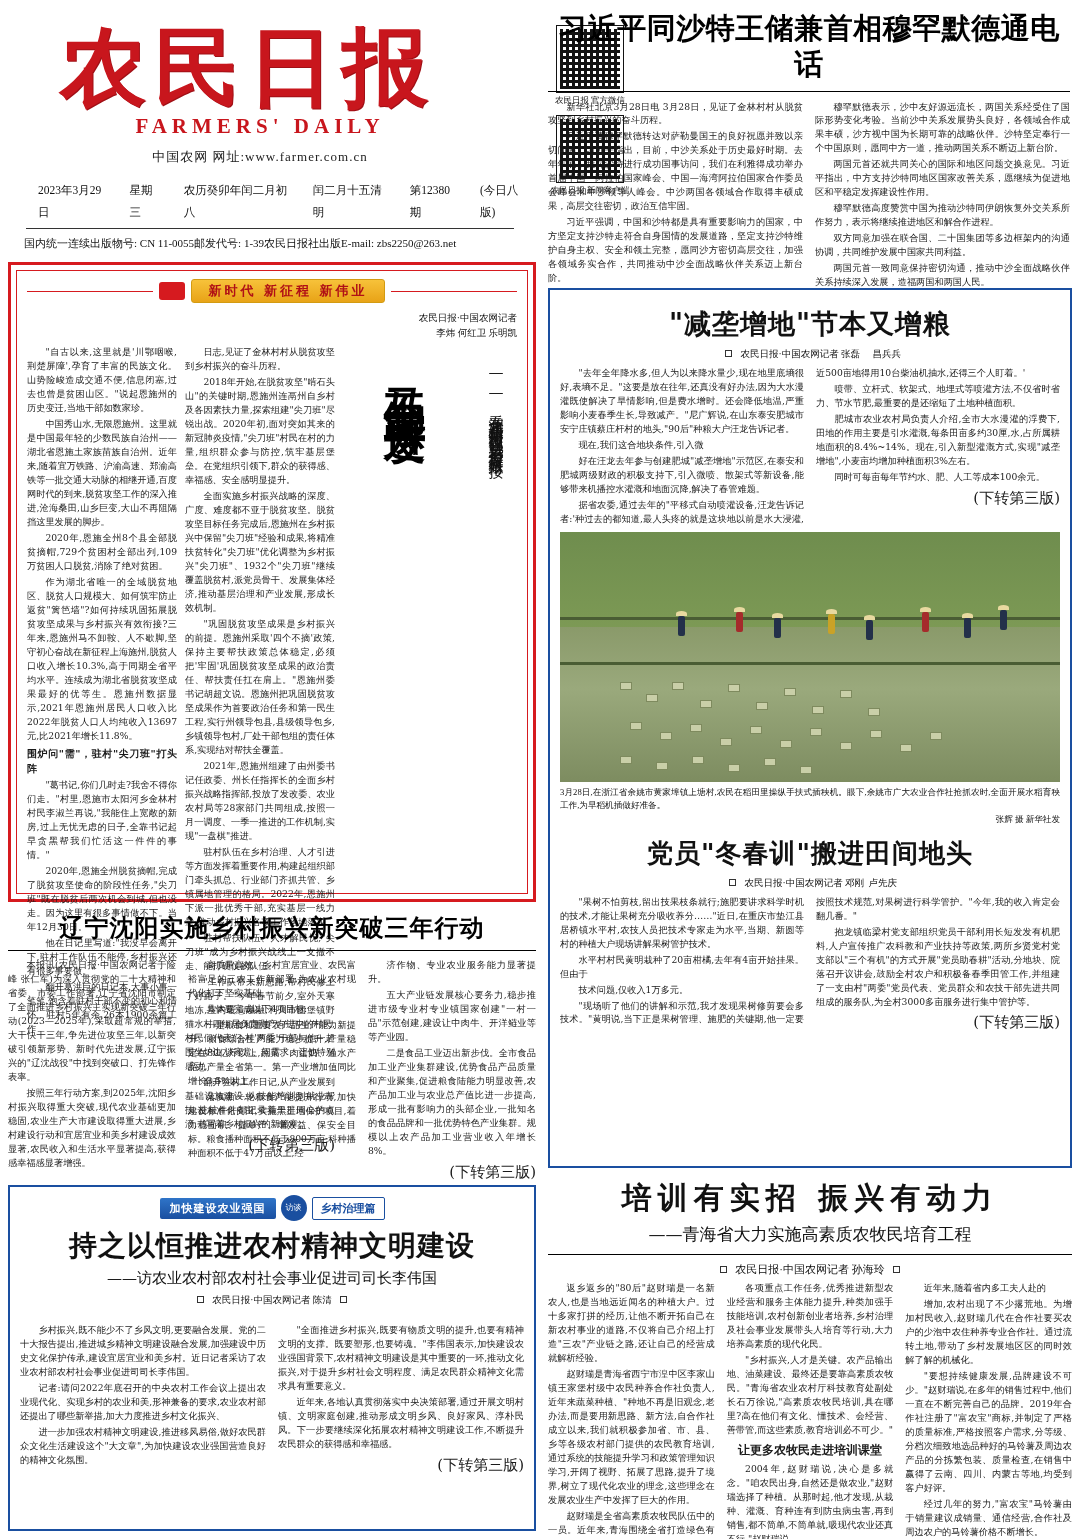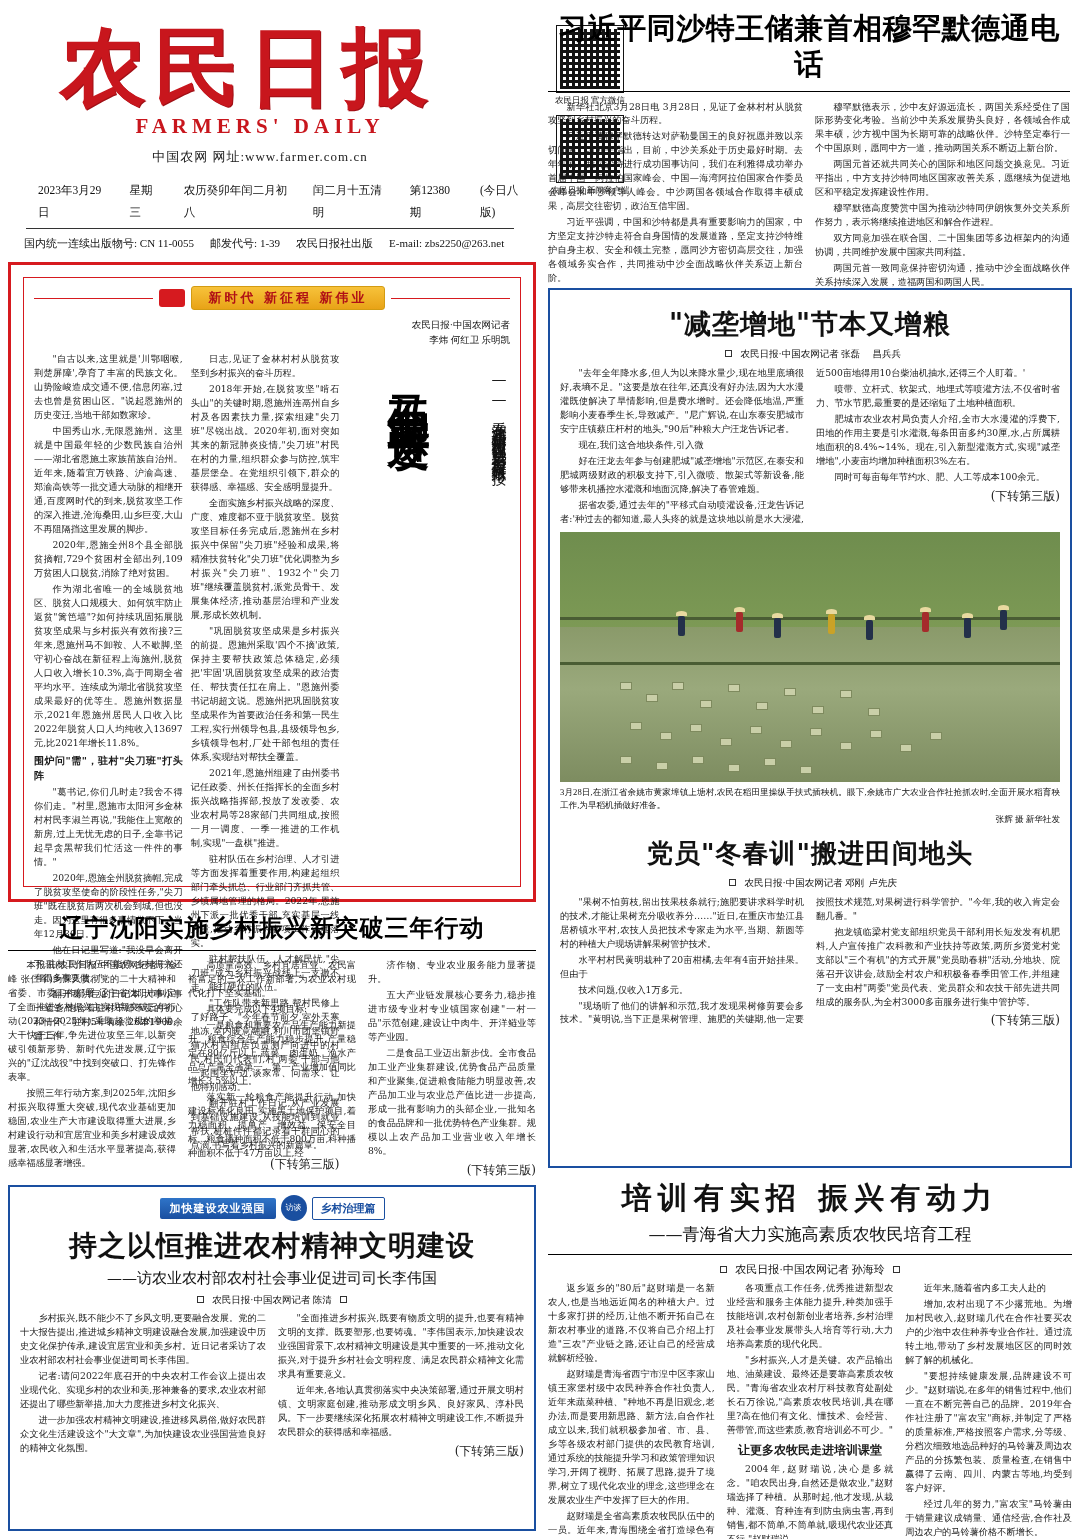--- a/index.html
+++ b/index.html
@@ -44,21 +44,21 @@
     text-align: center;
     width: 420px;
     margin-left: 40px;
     margin-top: 9px;
     color: #222;
     letter-spacing: 1px;
   }
   .mh-meta { margin-top: 14px; font-size: 11.5px; color: #111; line-height: 1.9; }
   .mh-meta .row1 { display: flex; gap: 22px; padding-left: 28px; }
   .mh-rule { border-top: 1px solid #333; margin: 4px 16px 4px 16px; }
-  .mh-meta .row2 { display: flex; gap: 16px; padding-left: 14px; font-size: 11px; }
+  .mh-meta .row2 { display: flex; gap: 0; padding-left: 14px; font-size: 11px; }
 
   .mh-qr { width: 120px; padding-top: 18px; }
   .qr-block { text-align: center; margin-bottom: 10px; }
   .qr { width: 66px; height: 66px; margin: 0 auto; background: #fff;
         background-image:
           repeating-linear-gradient(0deg, #000 0 3px, transparent 3px 6px),
           repeating-linear-gradient(90deg, #000 0 3px, transparent 3px 6px);
         background-size: 6px 6px;
         border: 3px solid #fff;
         box-shadow: 0 0 0 1px #000;
@@ -84,21 +84,21 @@
     line-height: 1.52;
     text-align: justify;
     color: #1a1a1a;
     font-family: "DejaVu Serif", serif;
   }
   .body-cn p { margin: 0 0 2px 0; text-indent: 2em; }
 
   
   .feature {
     position: absolute; left: 8px; top: 262px; width: 528px; height: 640px;
-    border: 3px solid #d61a1f; padding: 12px; background: #fff;
+    border: 3px solid #d61a1f; padding: 5px; background: #fff;
   }
   .feature-inner { border: 1px solid #d61a1f; width: 100%; height: 100%; padding: 8px 10px; position: relative; }
   .banner-strip {
     display: flex; align-items: center; justify-content: center; gap: 6px;
     height: 24px; margin-bottom: 8px;
   }
   .banner-line { flex: 1; height: 1px; background: #d61a1f; }
   .banner-pill {
     background: linear-gradient(#f7c23a, #e8a317);
     color: #b01016; font-weight: bold; font-size: 13px;
@@ -128,21 +128,21 @@
     writing-mode: vertical-rl;
     text-orientation: upright;
     font-size: 15px;
     line-height: 1.5;
     letter-spacing: 2px;
     padding-top: 18px;
     font-family: "DejaVu Serif", serif;
     color: #111;
   }
   .sec-head { font-weight: bold; font-size: 10px; margin: 3px 0 2px 0; text-indent: 0; }
-  .cont-note { text-align: right; font-size: 12px; margin-top: 3px; }
+  .cont-note { text-align: right; font-size: 15px; margin-top: 3px; }
 
   
   .shenyang { position: absolute; left: 8px; top: 912px; width: 528px; }
   .sy-title {
     font-family: "DejaVu Serif", serif;
     font-size: 24px; font-weight: bold; text-align: center;
     letter-spacing: 1px; color: #000; line-height: 1.3;
   }
   .sy-rule { border-bottom: 1px solid #000; margin: 7px 0 7px; }
 
@@ -160,21 +160,21 @@
     background: #ffffff; color: #1a4fa0; font-size: 11px; font-weight: bold;
     padding: 3px 8px; border: 1px solid #1a4fa0; border-radius: 2px;
     font-family: "DejaVu Serif", serif;
   }
   .bl-circle { width: 26px; height: 26px; border-radius: 50%; background: #1a4fa0; color: #fff;
                font-size: 8px; display: flex; align-items: center; justify-content: center; line-height: 1.05;
                text-align: center; }
   .bl-title { font-family: "DejaVu Serif", serif; font-size: 28px; font-weight: bold;
               text-align: center; letter-spacing: 1px; margin: 6px 0 4px; }
   .bl-sub { font-size: 15px; text-align: center; margin-bottom: 6px; font-family: "DejaVu Serif", serif; }
-  .bl-byline { text-align: center; font-size: 9.5px; margin-bottom: 4px; }
+  .bl-byline { text-align: center; font-size: 9.5px; margin-bottom: 16px; }
 
   
   .rm-box { position: absolute; left: 548px; top: 288px; width: 524px; height: 880px;
             border: 2px solid #1a4fa0; padding: 8px 10px; }
   .rm-banner { text-align: center; margin-bottom: 4px; }
   .rm-banner-top {
     display: inline-block; background: linear-gradient(#6cc24a, #3f9e32);
     color: #fff; font-weight: bold; font-size: 12px; padding: 2px 26px;
     letter-spacing: 2px; border-radius: 2px; font-family: "DejaVu Serif", serif;
   }

